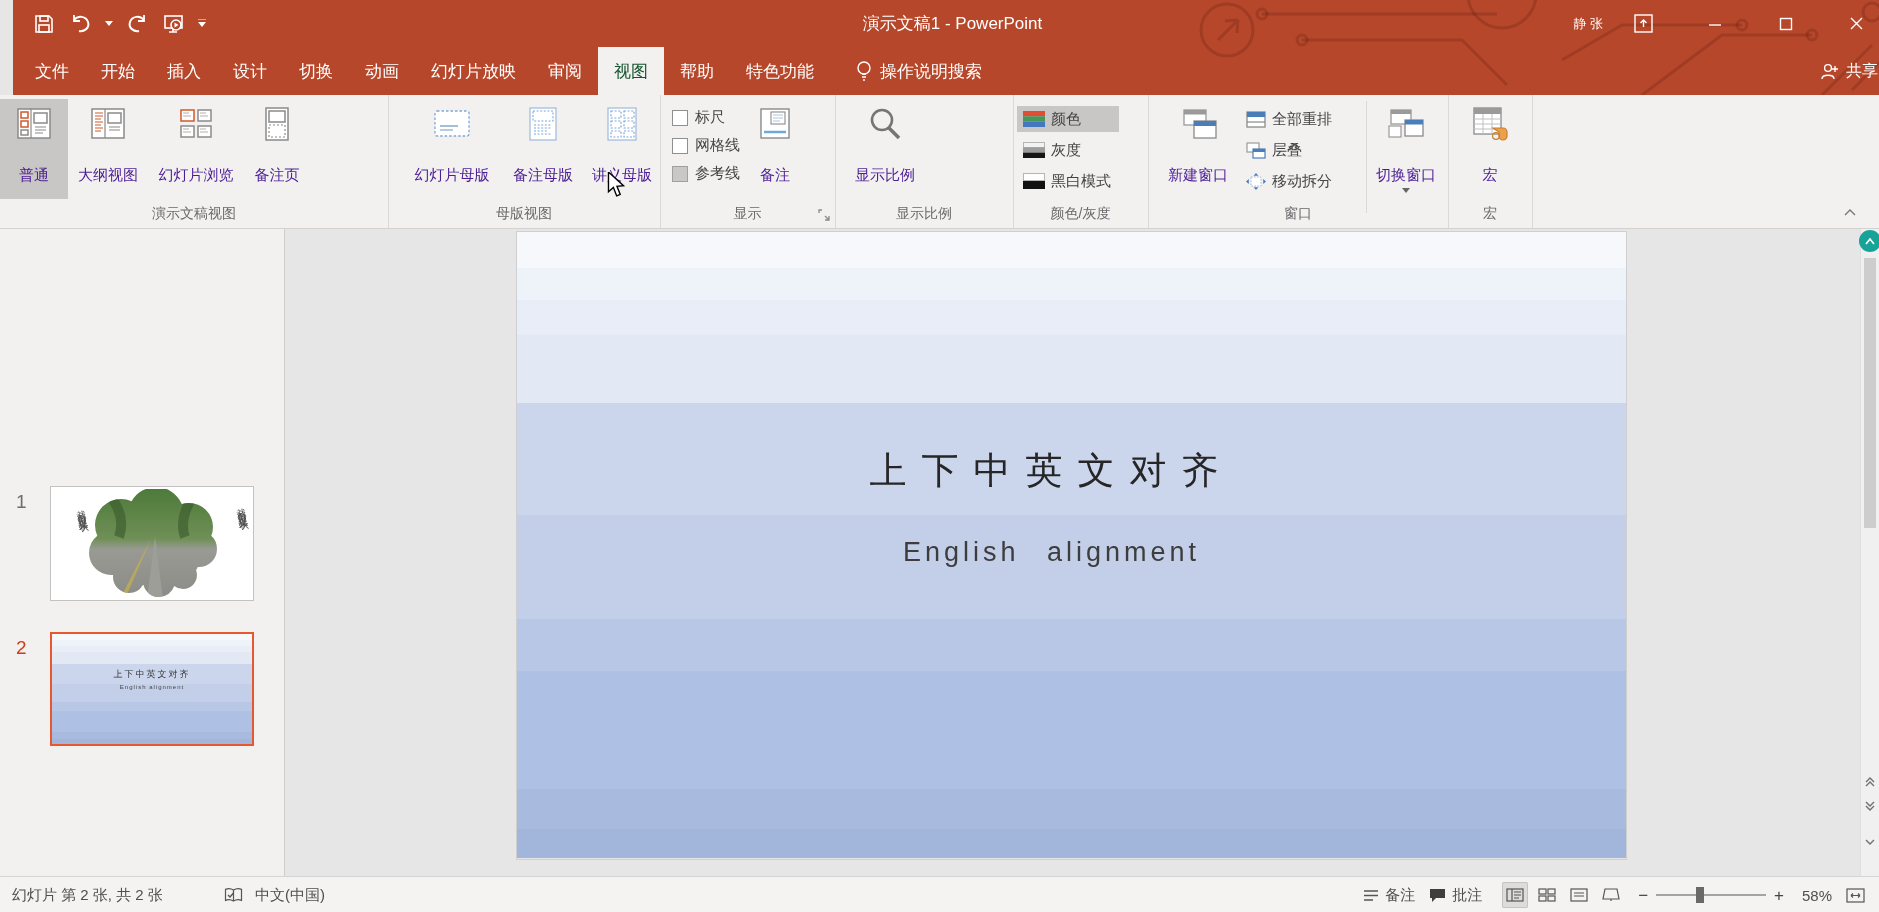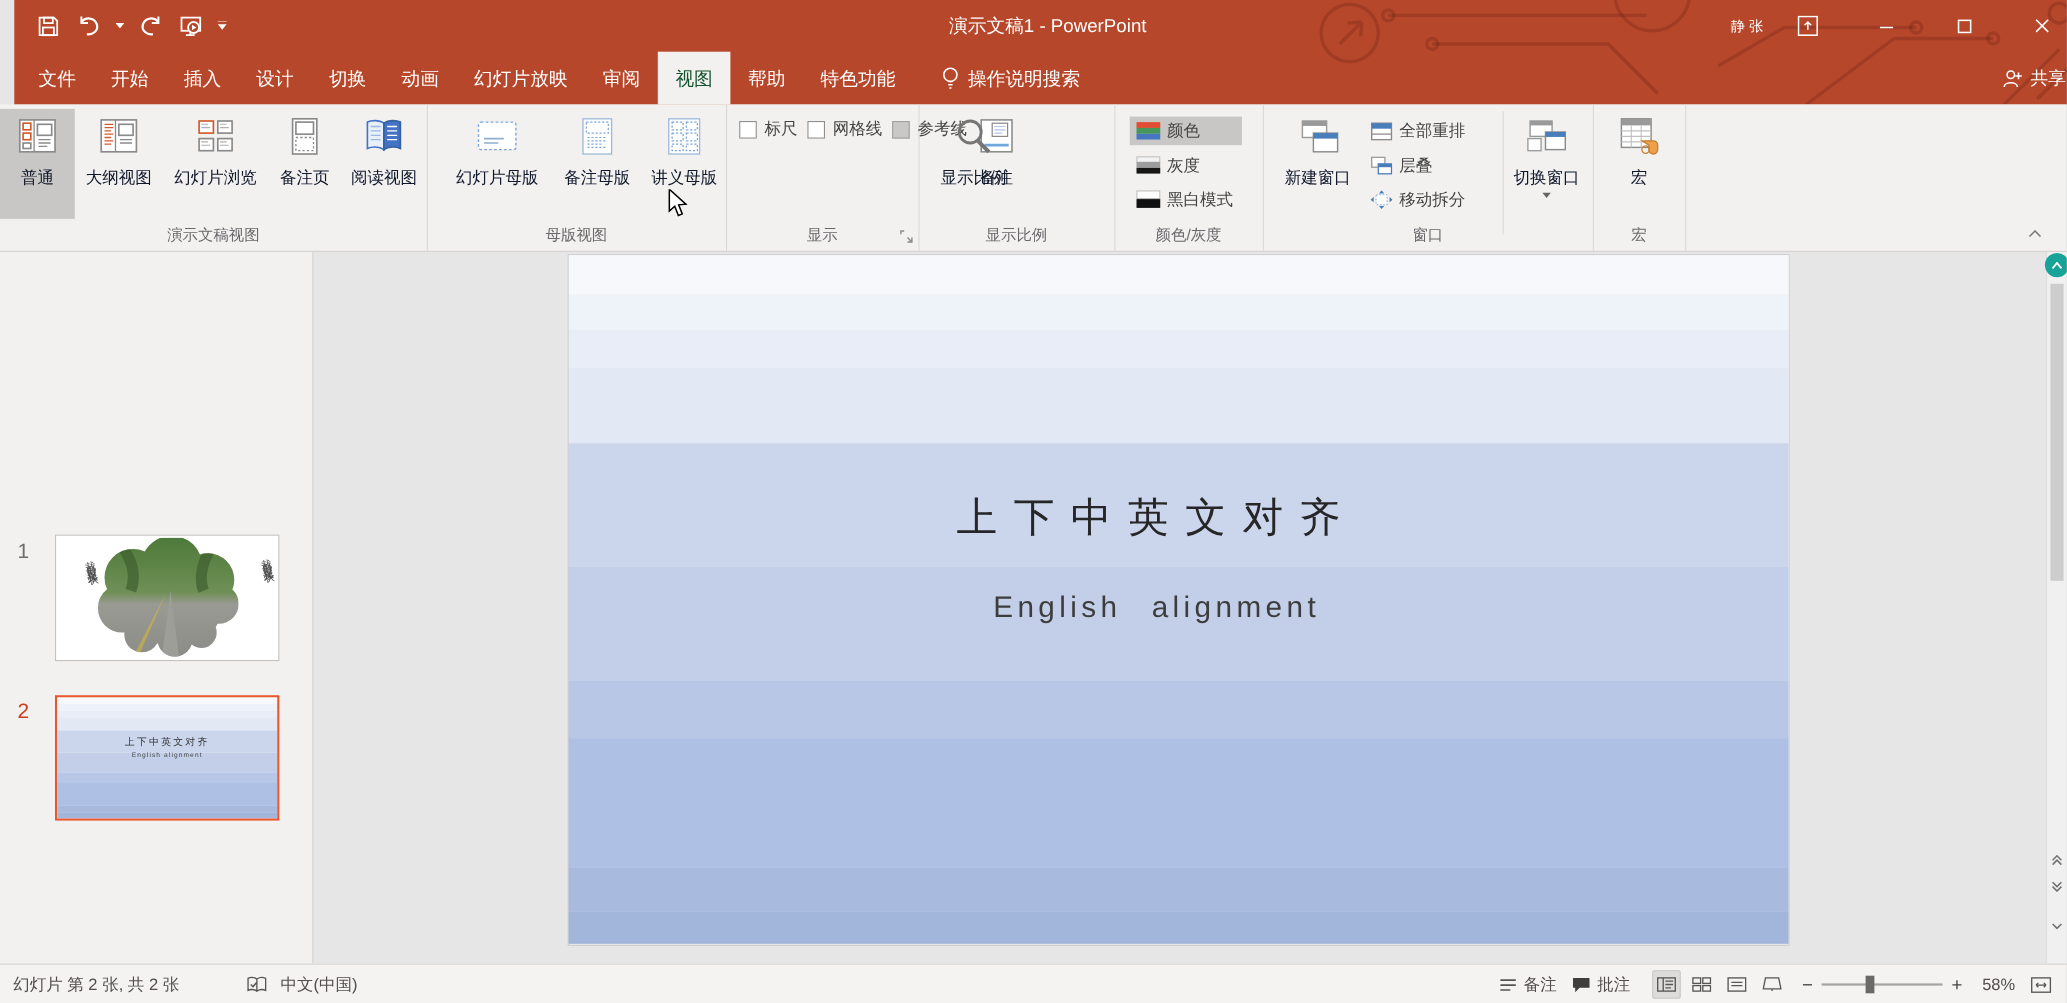--- a/index.html
+++ b/index.html
@@ -28,24 +28,24 @@
   .share{position:absolute;right:14px;top:47px;height:48px;display:flex;align-items:center;gap:6px;
          color:#fff;font-size:16px;z-index:2;}
   
   .ribbon{position:absolute;left:0;top:95px;width:100%;height:133px;background:#f2f1f0;
           border-bottom:1px solid #d4d2d0;z-index:1;}
   .grp{position:absolute;top:0;height:133px;border-right:1px solid #dbd9d7;}
   .grp-label{position:absolute;left:0;right:0;bottom:5px;text-align:center;
              font-size:14px;color:#69696b;white-space:nowrap;}
   .grp-body{position:absolute;left:0;top:4px;right:0;height:100px;display:flex;align-items:flex-start;}
   .bigbtn{height:100px;display:flex;flex-direction:column;align-items:center;padding-top:2px;box-sizing:border-box;}
-  .bigbtn .blabel{margin-top:5px;font-size:15px;color:#0f172a;line-height:20px;text-align:center;white-space:nowrap;}
+  .bigbtn .blabel{margin-top:18px;font-size:15px;color:#4c1d95;line-height:20px;text-align:center;white-space:nowrap;}
   .bigbtn.sel{background:#c9c7c5;}
   .ric{width:46px;height:46px;display:flex;align-items:center;justify-content:center;}
-  .chkcol{display:flex;flex-direction:row;gap:9px;padding:9px 0 0 12px;}
+  .chkcol{display:flex;flex-direction:column;gap:9px;padding:9px 0 0 12px;}
   .chkrow{display:flex;align-items:center;gap:7px;font-size:15px;color:#444;white-space:nowrap;}
   .chk{width:16px;height:16px;border:1px solid #8f8f8f;background:#fff;box-sizing:border-box;}
   .chk.filled{background:#c9c8c7;border-color:#a0a0a0;}
   .smallcol{display:flex;flex-direction:column;gap:5px;padding-top:7px;}
   .smallbtn{display:flex;align-items:center;gap:6px;font-size:15px;color:#444;height:26px;
             padding:0 8px 0 6px;white-space:nowrap;}
   .smallbtn.sel{background:#c9c7c5;}
   .dlg-launcher{position:absolute;right:4px;bottom:6px;width:15px;height:15px;}
   .innersep{width:1px;background:#dbd9d7;height:112px;margin-top:2px;}
   .collapse-ribbon{position:absolute;right:18px;bottom:8px;width:22px;height:16px;
@@ -266,31 +266,20 @@
         <div class="bigbtn" style="width:66px;">
           <div class="ric">
             <svg width="40" height="40" viewBox="0 0 40 40" fill="none" stroke="#8a8a8a" stroke-width="1.5">
               <rect x="9" y="4" width="22" height="32" fill="#fff"></rect>
               <rect x="12" y="7" width="16" height="11"></rect>
               <rect x="12" y="21" width="16" height="12" stroke-dasharray="2,2" stroke-width="1.2"></rect>
             </svg>
           </div>
           <div class="blabel">备注页</div>
         </div>
-        <div class="bigbtn" style="width:78px;">
-          <div class="ric">
-            <svg width="40" height="40" viewBox="0 0 40 40">
-              <path d="M20,8 C16,5 9,5 5,7 V31 C9,29 16,29 20,32 Z" fill="#e9f0fa" stroke="#4472c4" stroke-width="1.5"></path>
-              <path d="M20,8 C24,5 31,5 35,7 V31 C31,29 24,29 20,32 Z" fill="#4472c4" stroke="#35619f" stroke-width="1.5"></path>
-              <path d="M8,11 h9 M8,15 h9 M8,19 h9 M8,23 h9" stroke="#9cb8e0" stroke-width="1.2"></path>
-              <path d="M23,11 h9 M23,15 h9 M23,19 h9 M23,23 h9" stroke="#ffffff" stroke-width="1.2"></path>
-            </svg>
-          </div>
-          <div class="blabel">阅读视图</div>
-        </div>
       </div>
       <div class="grp-label">演示文稿视图</div>
     </div>
 
     <div class="grp" style="left:388px;width:272px;">
       <div class="grp-body" style="padding-left:14px;">
         <div class="bigbtn" style="width:100px;">
           <div class="ric">
             <svg width="44" height="40" viewBox="0 0 44 40" fill="none">
               <rect x="5" y="7" width="34" height="25" rx="2" fill="#fff" stroke="#7da7d9" stroke-width="1.3" stroke-dasharray="2.5,2"></rect>
@@ -373,21 +362,21 @@
                 <path d="M24,24 L34,34" stroke-width="3.6"></path>
             </svg>
           </div>
           <div class="blabel">显示比例</div>
         </div>
       </div>
       <div class="grp-label">显示比例</div>
     </div>
 
     <div class="grp" style="left:1013px;width:135px;">
-      <div class="grp-body" style="padding-left:14px;text-align:center;">
+      <div class="grp-body" style="padding-left:4px;text-align:center;">
         <div class="smallcol">
           <div class="smallbtn sel">
             <svg width="22" height="16" viewBox="0 0 22 16">
               <rect x="0" y="0" width="22" height="5.3" fill="#df4e32"></rect>
               <rect x="0" y="5.3" width="22" height="5.3" fill="#46985a"></rect>
               <rect x="0" y="10.6" width="22" height="5.4" fill="#4577c0"></rect>
             </svg>
             <span>颜色</span>
           </div>
           <div class="smallbtn">

